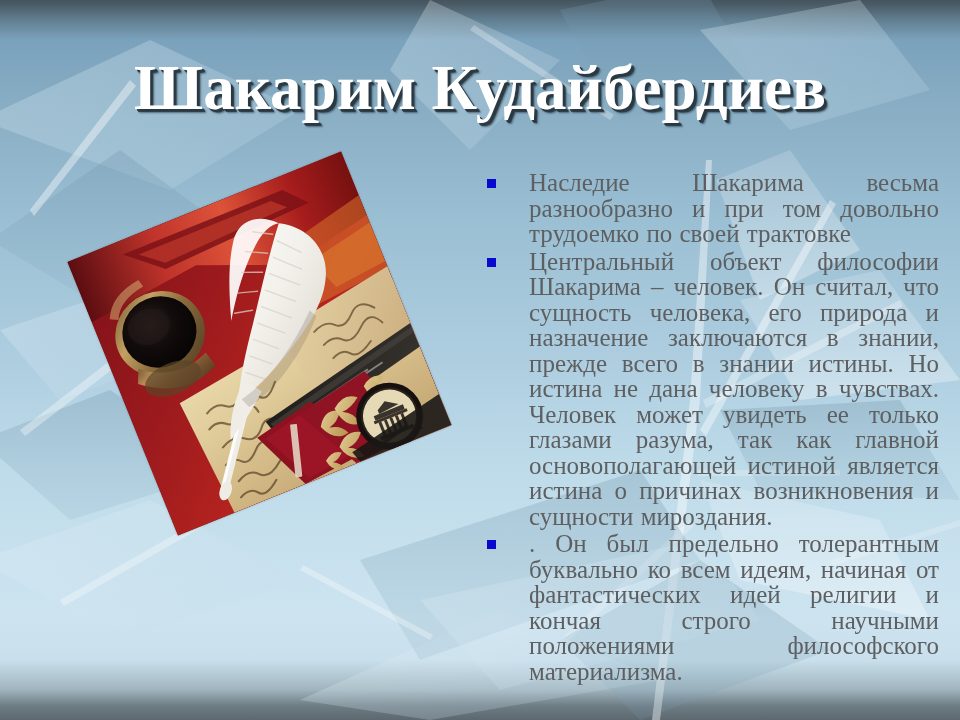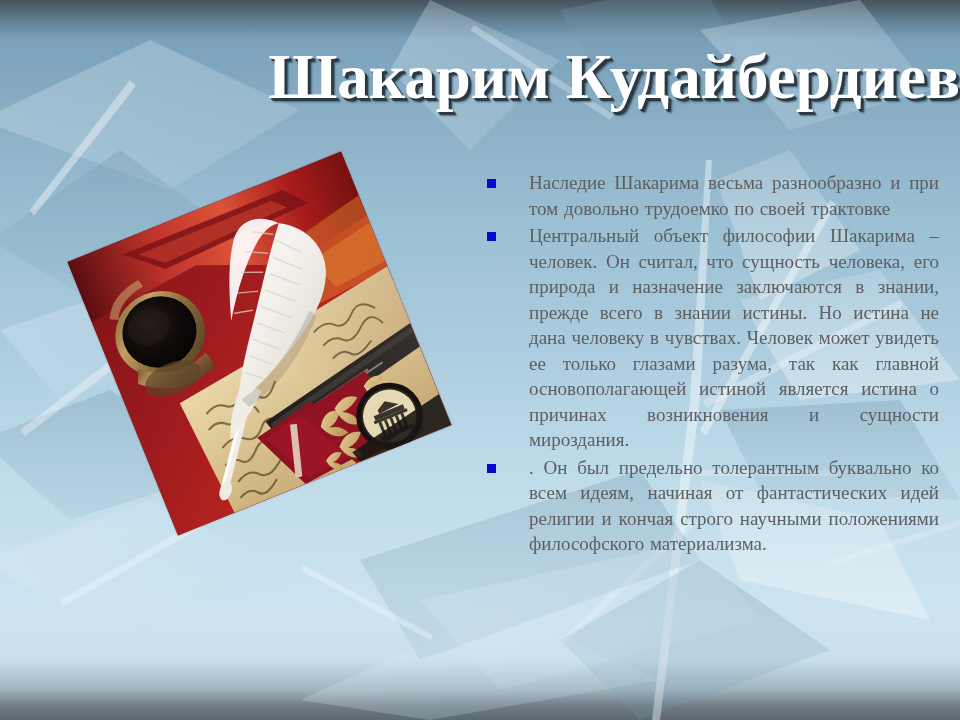--- a/index.html
+++ b/index.html
@@ -36,23 +36,23 @@
     position: absolute;
     inset: 0;
     pointer-events: none;
   }
   .bg-art svg { display:block; width:960px; height:720px; }
 
   
   #title {
     position: absolute;
     left: 0;
-    top: 41px;
+    top: 52px;
     width: 960px;
-    text-align: right;
+    text-align: center;
     color: #ffffff;
     font-size: 63px;
     line-height: 72px;
     font-weight: bold;
     letter-spacing: 0px;
     white-space: nowrap;
     text-shadow:
        3px 3px 0px rgba(40,55,65,.85),
        2px 2px 0px rgba(40,55,65,.85),
        4px 4px 2px rgba(30,45,55,.55);
@@ -93,21 +93,21 @@
     flex: 0 0 auto;
     width: 9px;
     height: 9px;
     background: #0808CE;
     margin-top: 9px;
     margin-right: 33px;
   }
   .bullet-text {
     flex: 1 1 auto;
     color: #5d5f61;
-    font-size: 19px;
+    font-size: 25px;
     line-height: 25.5px;
     text-align: justify;
     text-justify: inter-word;
     word-spacing: 1px;
   }
 </style>
 </head>
 <body>
 
 <div id="slide">

